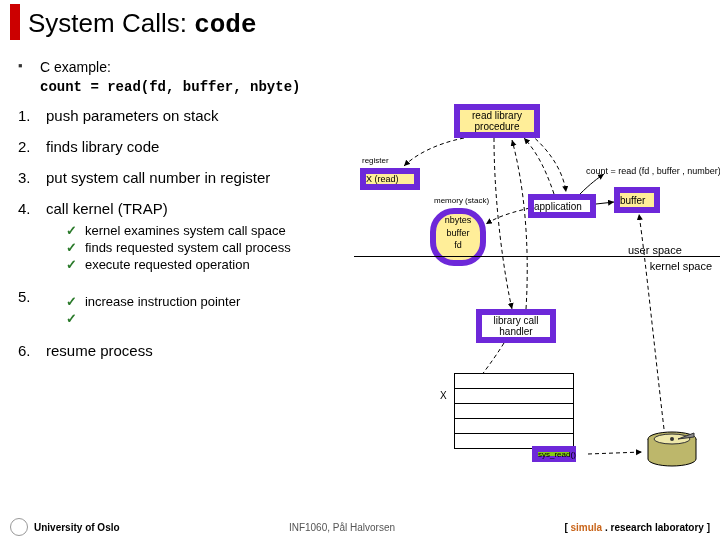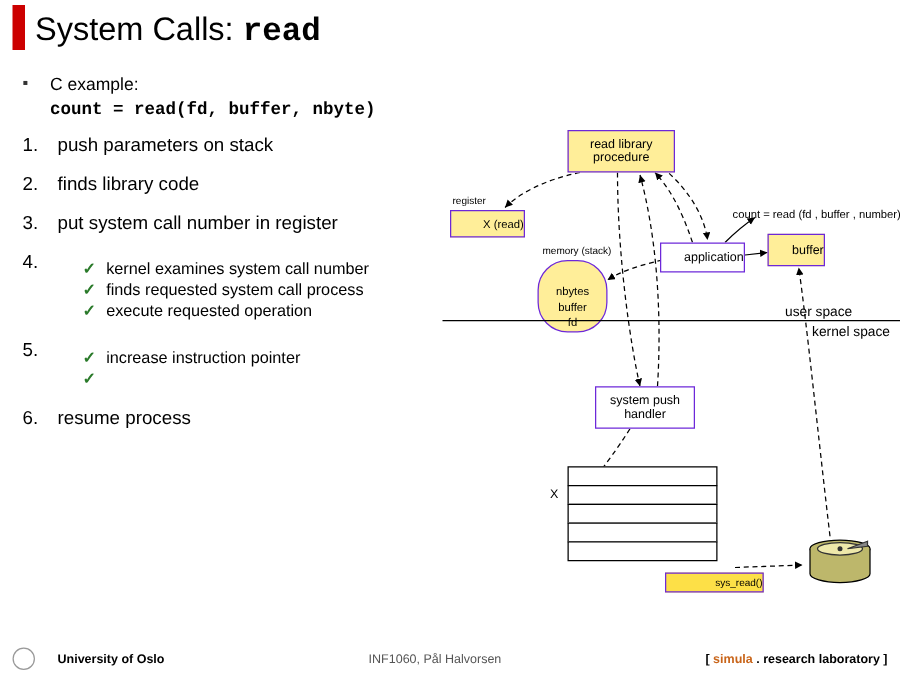--- a/index.html
+++ b/index.html
@@ -14,53 +14,53 @@
   .bullet-body { flex: 1; font-size: 14px; line-height: 1.35; }
   .mono { font-family: 'Courier New', monospace; }
   ol { list-style: none; counter-reset: item; }
   ol > li { counter-increment: item; display: flex; margin-bottom: 14px; }
   ol > li::before { content: counter(item) "."; width: 28px; flex-shrink: 0; font-size: 15px; }
   ol > li .body { flex: 1; font-size: 15px; }
   .sub { margin: 6px 0 0 20px; font-size: 13px; }
   .sub .check { color: #2a7a2a; font-weight: bold; margin-right: 8px; }
   .sub-item { display: flex; margin-bottom: 2px; }
   .diagram { position: absolute; left: 354px; top: 60px; width: 366px; height: 380px; }
-  .box { position: absolute; border: 1px solid #6d28d9; font-size: 10px; text-align: center; display: flex; align-items: center; justify-content: flex-end; background: #fff; }
+  .box { position: absolute; border: 6px solid #6d28d9; font-size: 10px; text-align: center; display: flex; align-items: center; justify-content: flex-start; background: #fff; }
   .lib-box { left: 100px; top: 0; width: 86px; height: 34px; background: #fe9; }
   .reg-box { left: 6px; top: 64px; width: 60px; height: 22px; background: #fe9; font-size: 9px; }
   .reg-lbl { position: absolute; left: 8px; top: 52px; font-size: 8px; }
   .mem-lbl { position: absolute; left: 80px; top: 92px; font-size: 8px; }
   .mem-box { left: 76px; top: 104px; width: 56px; height: 58px; background: #fe9; font-size: 9px; flex-direction: column; line-height: 1.4; border-radius: 24px; }
   .app-box { left: 174px; top: 90px; width: 68px; height: 24px; background: #fff; }
   .buf-box { left: 260px; top: 83px; width: 46px; height: 26px; background: #fe9; }
   .count-txt { position: absolute; left: 232px; top: 62px; font-size: 9px; white-space: nowrap; }
   .usp { position: absolute; left: 274px; top: 140px; font-size: 11px; width: 100px; }
   .ksp { position: absolute; left: 258px; top: 156px; font-size: 11px; text-align: right; width: 100px; }
   .hline { position: absolute; left: 0; top: 152px; width: 366px; height: 0; border-top: 1px solid #000; }
   .sch-box { left: 122px; top: 205px; width: 80px; height: 34px; background: #fff; }
   .kernel-tbl { position: absolute; left: 100px; top: 270px; width: 120px; }
   .kernel-tbl .krow { height: 16px; border: 1px solid #000; margin-top: -1px; background: #fff; display: flex; align-items: center; font-size: 8px; padding-left: 4px; }
   .kx { position: absolute; left: 86px; top: 286px; font-size: 10px; }
-  .sysr-box { left: 178px; top: 354px; width: 79px; height: 16px; background: #fde047; font-size: 8px; }
+  .sysr-box { left: 178px; top: 342px; width: 44px; height: 16px; background: #84cc16; font-size: 8px; }
   .disk { position: absolute; left: 290px; top: 325px; width: 56px; height: 44px; }
   .disk svg { width: 100%; height: 100%; }
   .footer { position: absolute; left: 0; bottom: 0; width: 720px; height: 26px; display: flex; align-items: center; justify-content: space-between; font-size: 10px; padding: 0 10px; }
-  .footer .uio { display: flex; align-items: center; gap: 18px; font-weight: bold; }
+  .footer .uio { display: flex; align-items: center; gap: 6px; font-weight: bold; }
   .footer .seal { width: 18px; height: 18px; border: 1px solid #999; border-radius: 50%; }
   .footer .center { color: #555; }
   .footer .simula { font-weight: bold; }
   .footer .simula .s { color: #c9651a; }
   svg.overlay { position: absolute; left: 0; top: 0; width: 366px; height: 380px; pointer-events: none; }
 </style>
 </head>
 <body>
 
 <div class="accent"></div>
 <h1 class="title">
-  <span>System Calls: </span><span class="mono">read</span>
+  <span>System Calls: </span><span class="mono">code</span>
 </h1>
 
 <div class="content">
   <div class="left">
     <div class="bullet-row">
       <div class="bullet-mark">▪</div>
       <div class="bullet-body">
         <span>C example:</span><br>
         <span class="mono" style="font-weight:bold">count = read(fd, buffer, nbyte)</span>
       </div>
@@ -76,24 +76,25 @@
             <div>finds library code</div>
           </div>
         </li>
         <li>
           <div class="body">
             <div>put system call number in register</div>
           </div>
         </li>
         <li>
           <div class="body">
+            <div>call kernel (TRAP)</div>
             <div class="sub">
               <div class="sub-item">
                 <span class="check">✓</span>
-                <span>kernel examines system call number</span>
+                <span>kernel examines system call space</span>
               </div>
               <div class="sub-item">
                 <span class="check">✓</span>
                 <span>finds requested system call process</span>
               </div>
               <div class="sub-item">
                 <span class="check">✓</span>
                 <span>execute requested operation</span>
               </div>
             </div>
@@ -170,21 +171,21 @@
         <span>application</span>
       </div>
     <div class="box buf-box">
         <span>buffer</span>
       </div>
     <div class="count-txt">count = read (fd , buffer , number)</div>
     <div class="usp">user space</div>
     <div class="ksp">kernel space</div>
     <div class="hline"></div>
     <div class="box sch-box">
-        <span>system push handler</span>
+        <span>library call handler</span>
       </div>
     <div class="kx">X</div>
     <div class="kernel-tbl">
       <div class="krow"></div>
       <div class="krow"></div>
       <div class="krow"></div>
       <div class="krow"></div>
       <div class="krow"></div>
     </div>
     <div class="box sysr-box">

